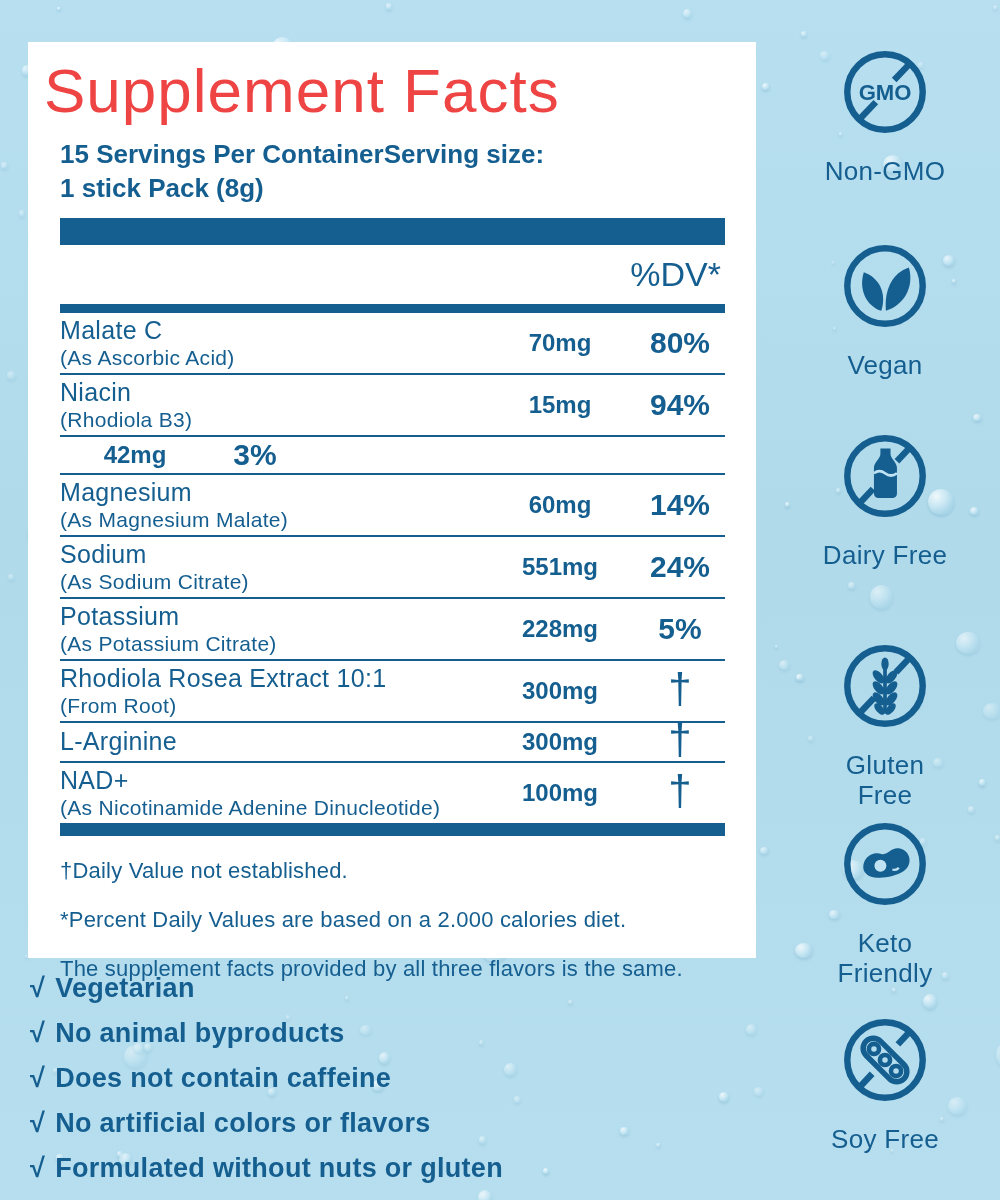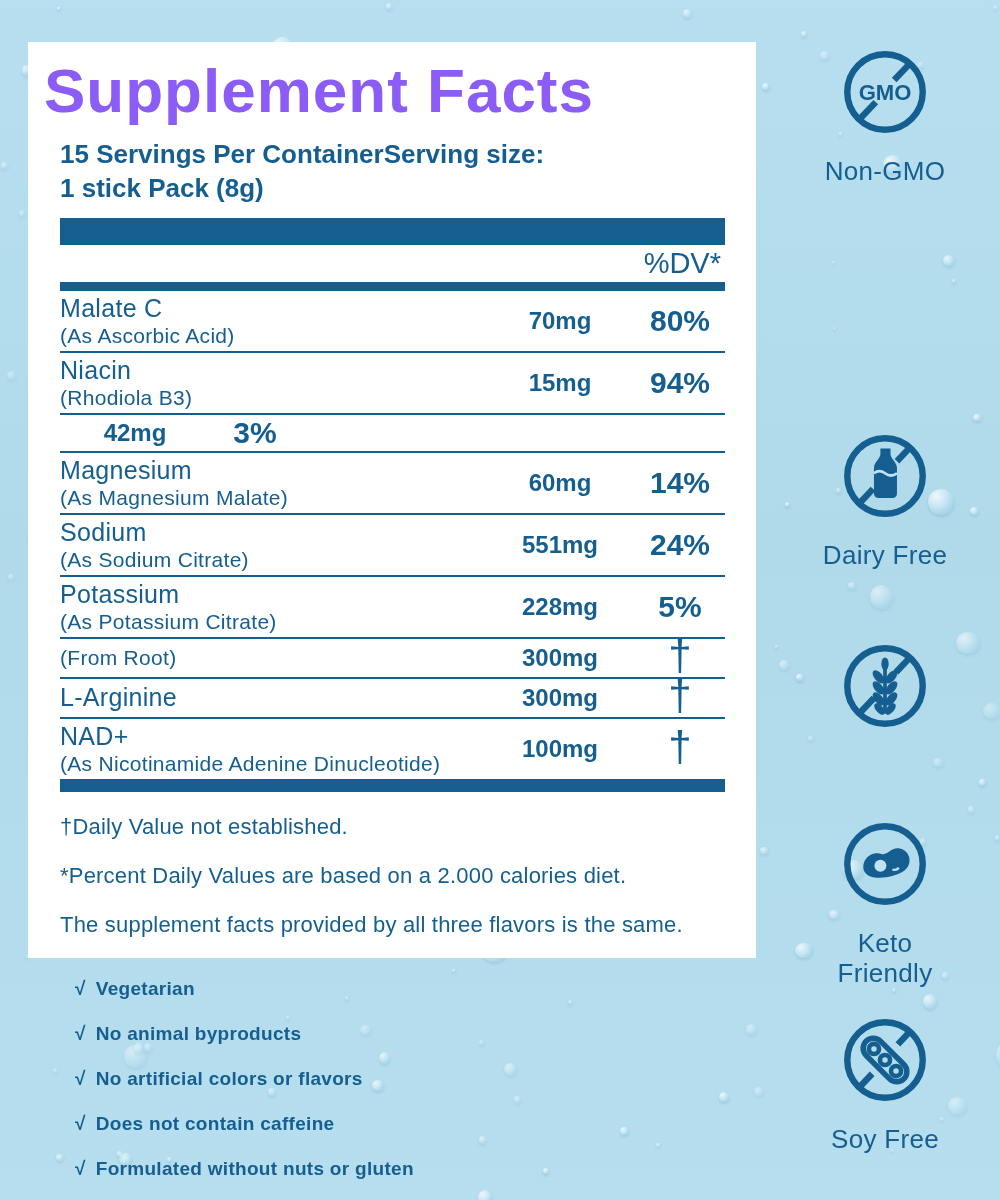--- a/index.html
+++ b/index.html
@@ -18,29 +18,29 @@
     background:radial-gradient(circle at 32% 28%, rgba(255,255,255,.85), rgba(223,243,252,.5) 42%, rgba(150,203,226,.45) 74%, rgba(240,251,255,.55));
     box-shadow:0 2px 3px rgba(96,156,185,.3);
   }
 
   
   .panel {
     position:absolute; left:28px; top:42px; width:728px; height:916px;
     background:#ffffff; z-index:1; padding:12px 31px 0 32px;
   }
   .title {
-    font-size:62px; font-weight:700; letter-spacing:1px;
-    line-height:1.08; margin:4px 0 12px -16px; color:#8b5cf6;
+    font-size:62px; font-weight:400; letter-spacing:1px;
+    line-height:1.08; margin:4px 0 12px -16px; color:#ef4444;
   }
   .servings { font-size:26px; font-weight:700; line-height:1.32; margin:0; }
   .bar { background:#155E90; }
   .bar-top { height:27px; margin-top:12px; }
   .dv-header {
     display:flex; justify-content:flex-end; align-items:center;
-    height:37px; font-size:29px; font-weight:500; padding-right:4px;
+    height:59px; font-size:34px; font-weight:500; padding-right:4px;
   }
   .bar-mid { height:9px; }
   .rows .row {
     display:flex; align-items:center; padding:3px 0;
     border-top:2px solid #155E90;
   }
   .rows .row:first-child { border-top:none; }
   .row-name { flex:1; }
   .ing-name { font-size:25px; line-height:29px; font-weight:500; letter-spacing:.3px; }
   .ing-detail { font-size:21px; line-height:25px; font-weight:400; letter-spacing:.3px; }
@@ -55,21 +55,21 @@
   
   .badges { position:absolute; left:803px; top:0; width:164px; height:1200px; z-index:1; }
   .badge { position:absolute; left:0; width:164px; display:flex; flex-direction:column; align-items:center; }
   .badge svg { width:92px; height:92px; color:#155E90; display:block; }
   .badge-label {
     margin-top:18px; font-size:26px; line-height:1.16; text-align:center; letter-spacing:.3px;
   }
 
   
   .checklist { position:absolute; left:30px; top:972px; z-index:1; }
-  .check-item { font-size:19px; font-weight:700; line-height:33px; margin-bottom:12px; letter-spacing:.3px;margin-left:45px; }
+  .check-item { font-size:27px; font-weight:700; line-height:33px; margin-bottom:12px; letter-spacing:.3px; }
   .check { margin-right:10px; font-weight:600; }
 </style>
 </head>
 <body>
 
 <div id="droplets">
     <div class="drop" style="width: 3.91094px; height: 4.15789px; left: 640.186px; top: 511.237px; opacity: 0.64;"></div>
     <div class="drop" style="width: 10.5105px; height: 10.3339px; left: 539.06px; top: 789.258px; opacity: 0.55;"></div>
     <div class="drop" style="width: 7.67578px; height: 6.76045px; left: 796.118px; top: 673.913px; opacity: 0.91;"></div>
     <div class="drop" style="width: 4.40263px; height: 3.87322px; left: 200.965px; top: 536.951px; opacity: 0.6;"></div>
@@ -311,20 +311,21 @@
     <div class="row">
       <div class="row-name">
         <div class="ing-name">Potassium</div>
         <div class="ing-detail">(As Potassium Citrate)</div>
       </div>
       <div class="amount">228mg</div>
       <div class="dv">5%</div>
     </div>
     <div class="row dagger">
       <div class="row-name">
+        <div class="ing-name">Rhodiola Rosea Extract 10:1</div>
         <div class="ing-detail">(From Root)</div>
       </div>
       <div class="amount">300mg</div>
       <div class="dv">†</div>
     </div>
     <div class="row dagger">
       <div class="row-name">
         <div class="ing-name">L-Arginine</div>
 
       </div>
@@ -354,20 +355,28 @@
   <div class="badge" style="top:46px">
     <svg viewBox="0 0 100 100">
       <circle cx="50" cy="50" r="41" fill="none" stroke="currentColor" stroke-width="7"></circle>
       <text x="50" y="59" text-anchor="middle" font-size="24" font-weight="bold" fill="currentColor">GMO</text>
       <line x1="79" y1="17" x2="60" y2="37" stroke="currentColor" stroke-width="7"></line>
       <line x1="40" y1="61" x2="21" y2="81" stroke="currentColor" stroke-width="7"></line>
     </svg>
     <div class="badge-label">Non-GMO</div>
   </div>
 
+  <div class="badge" style="top:240px">
+    <svg viewBox="0 0 100 100">
+      <circle cx="50" cy="50" r="41" fill="none" stroke="currentColor" stroke-width="7"></circle>
+      <path d="M46 77 C30 72 21 54 27 35 C44 41 52 58 46 77 Z" fill="currentColor"></path>
+      <path d="M51 77 C49 54 58 36 76 30 C82 52 70 71 51 77 Z" fill="currentColor"></path>
+    </svg>
+    <div class="badge-label">Vegan</div>
+  </div>
 
   <div class="badge" style="top:430px">
     <svg viewBox="0 0 100 100">
       <circle cx="50" cy="50" r="41" fill="none" stroke="currentColor" stroke-width="7"></circle>
       <path d="M45 20 h11 v6 c0 5 7 9 7 15 v28 c0 3 -2 5 -5 5 H43 c-3 0 -5 -2 -5 -5 V41 c0 -6 7 -10 7 -15 z" fill="currentColor"></path>
       <path d="M38 47 c4 -3 8 -3 12 0 c4 3 9 3 13 0" stroke="#bfe3f2" stroke-width="3" fill="none"></path>
       <line x1="79" y1="17" x2="63" y2="34" stroke="currentColor" stroke-width="7"></line>
       <line x1="37" y1="64" x2="21" y2="81" stroke="currentColor" stroke-width="7"></line>
     </svg>
     <div class="badge-label">Dairy Free</div>
@@ -382,20 +391,21 @@
       <ellipse cx="57" cy="40" rx="4.5" ry="8.5" fill="currentColor" transform="rotate(40 57 40)"></ellipse>
       <ellipse cx="43" cy="52" rx="4.5" ry="8.5" fill="currentColor" transform="rotate(-40 43 52)"></ellipse>
       <ellipse cx="57" cy="52" rx="4.5" ry="8.5" fill="currentColor" transform="rotate(40 57 52)"></ellipse>
       <ellipse cx="43" cy="64" rx="4.5" ry="8.5" fill="currentColor" transform="rotate(-40 43 64)"></ellipse>
       <ellipse cx="57" cy="64" rx="4.5" ry="8.5" fill="currentColor" transform="rotate(40 57 64)"></ellipse>
       <ellipse cx="44" cy="75" rx="4" ry="7.5" fill="currentColor" transform="rotate(-40 44 75)"></ellipse>
       <ellipse cx="56" cy="75" rx="4" ry="7.5" fill="currentColor" transform="rotate(40 56 75)"></ellipse>
       <line x1="79" y1="17" x2="62" y2="35" stroke="currentColor" stroke-width="7"></line>
       <line x1="38" y1="63" x2="21" y2="81" stroke="currentColor" stroke-width="7"></line>
     </svg>
+    <div class="badge-label" style="max-width:90px">Gluten Free</div>
   </div>
 
   <div class="badge" style="top:818px">
     <svg viewBox="0 0 100 100">
       <circle cx="50" cy="50" r="41" fill="none" stroke="currentColor" stroke-width="7"></circle>
       <path d="M27 57 C24 45 35 36 46 39 C53 41 56 32 65 33 C78 35 81 51 70 58 C57 66 32 69 27 57 Z" fill="currentColor"></path>
       <circle cx="45" cy="52" r="6.5" fill="#bfe3f2"></circle>
       <path d="M58 56 a6 5 0 0 0 7 -2" stroke="#bfe3f2" stroke-width="2.5" fill="none"></path>
     </svg>
     <div class="badge-label" style="max-width:104px">Keto Friendly</div>
@@ -417,21 +427,21 @@
 </div>
 
 <div class="checklist">
   <div class="check-item">
     <span class="check">√</span><span>Vegetarian</span>
   </div>
   <div class="check-item">
     <span class="check">√</span><span>No animal byproducts</span>
   </div>
   <div class="check-item">
+    <span class="check">√</span><span>Does not contain caffeine</span>
+  </div>
+  <div class="check-item">
     <span class="check">√</span><span>No artificial colors or flavors</span>
-  </div>
-  <div class="check-item">
-    <span class="check">√</span><span>Does not contain caffeine</span>
   </div>
   <div class="check-item">
     <span class="check">√</span><span>Formulated without nuts or gluten</span>
   </div>
 </div>
 
 </body></html>

